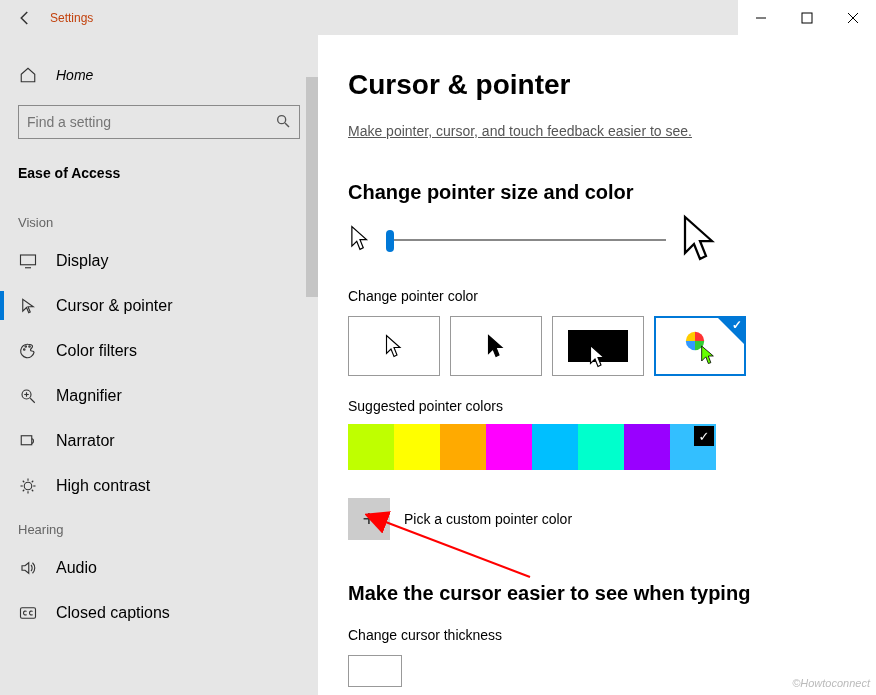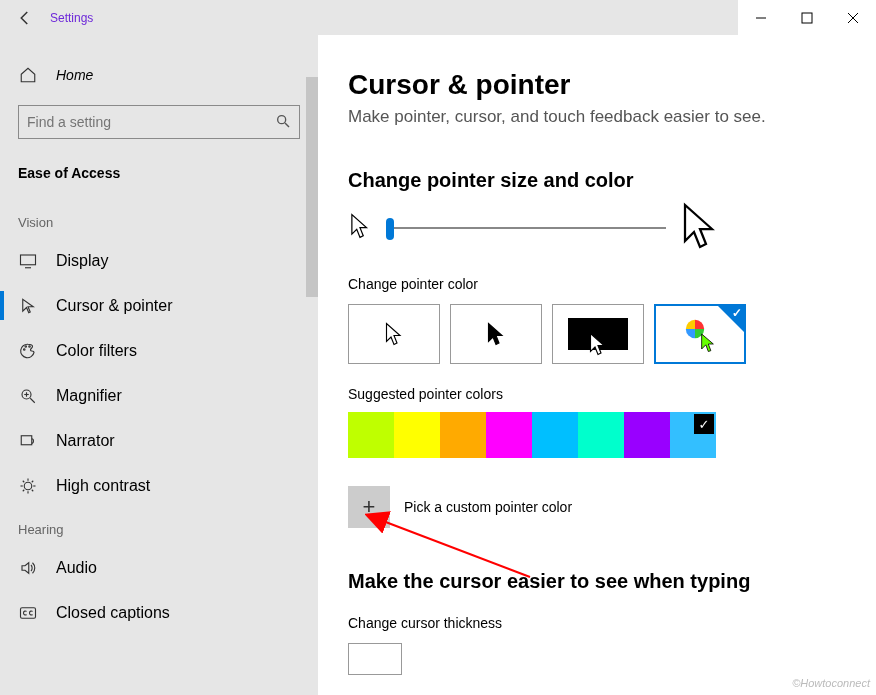--- a/index.html
+++ b/index.html
@@ -1,21 +1,21 @@
 <!DOCTYPE html>
 <html><head>
 <meta charset="utf-8">
 <style>
   * { box-sizing: border-box; margin: 0; padding: 0; font-family: "Segoe UI", Arial, sans-serif; }
   body { width: 876px; height: 695px; overflow: hidden; background: #fff; position: relative; }
 
   
   .titlebar { height: 35px; display: flex; align-items: center; background: #e6e6e6; }
   .titlebar .back { width: 50px; height: 35px; display:flex; align-items:center; justify-content:center; font-size:18px; color:#333; }
-  .titlebar .title { font-size: 12px; color:#6d28d9; }
+  .titlebar .title { font-size: 12px; color:#c2410c; }
   .titlebar .spacer { flex:1; }
   .titlebar .winbtn { width: 46px; height: 35px; display:flex; align-items:center; justify-content:center; color:#000; font-size:14px; background:#fff; }
   .titlebar .winbtn.min, .titlebar .winbtn.max, .titlebar .winbtn.close { }
   .titlebar .right { display:flex; background:#fff; height:35px; }
 
   
   .app { display:flex; height: calc(695px - 35px); }
   .sidebar { width: 318px; background: #e6e6e6; padding: 0; overflow: hidden; position:relative; }
   .sidebar .scrollbar { position:absolute; right:0; top:42px; width:12px; height:220px; background:#c5c5c5; }
   .main { flex:1; background:#fff; padding: 0 0 0 30px; overflow:hidden; position:relative; }
@@ -28,21 +28,21 @@
   .search .sicon { color:#555; font-size:14px; }
   .category-current { font-weight:600; font-size:14px; padding: 8px 18px 20px 18px; }
 
   .group-label { color:#666; font-size:13px; padding: 14px 18px 8px 18px; }
   .nav-item { display:flex; align-items:center; height:45px; padding:0 18px; font-size:16px; cursor:default; position:relative; }
   .nav-item .icon { width:20px; display:inline-flex; justify-content:center; margin-right:18px; font-size:16px; color:#333; }
   .nav-item.active::before { content:""; position:absolute; left:0; top:8px; bottom:8px; width:4px; background:#0078d7; }
 
   
   h1.page-title { font-size:28px; font-weight:600; margin-top:34px; }
-  .subtext { color:#555; font-size:17px; margin-top:6px; }
+  .subtext { color:#555; font-size:14px; margin-top:22px;text-decoration:underline; }
   h2.section { font-size:20px; font-weight:600; margin-top:42px; }
   .field-label { font-size:14px; margin-top:22px; }
 
   
   .slider-row { display:flex; align-items:center; margin-top:10px; gap:14px; }
   .cursor-small { width:24px; }
   .cursor-large { width:40px; }
   .slider { position:relative; width:280px; height:24px; }
   .slider .track { position:absolute; left:0; right:0; top:11px; height:2px; background:#888; }
   .slider .thumb { position:absolute; left:0; top:2px; width:8px; height:22px; background:#0078d7; border-radius:4px; }

